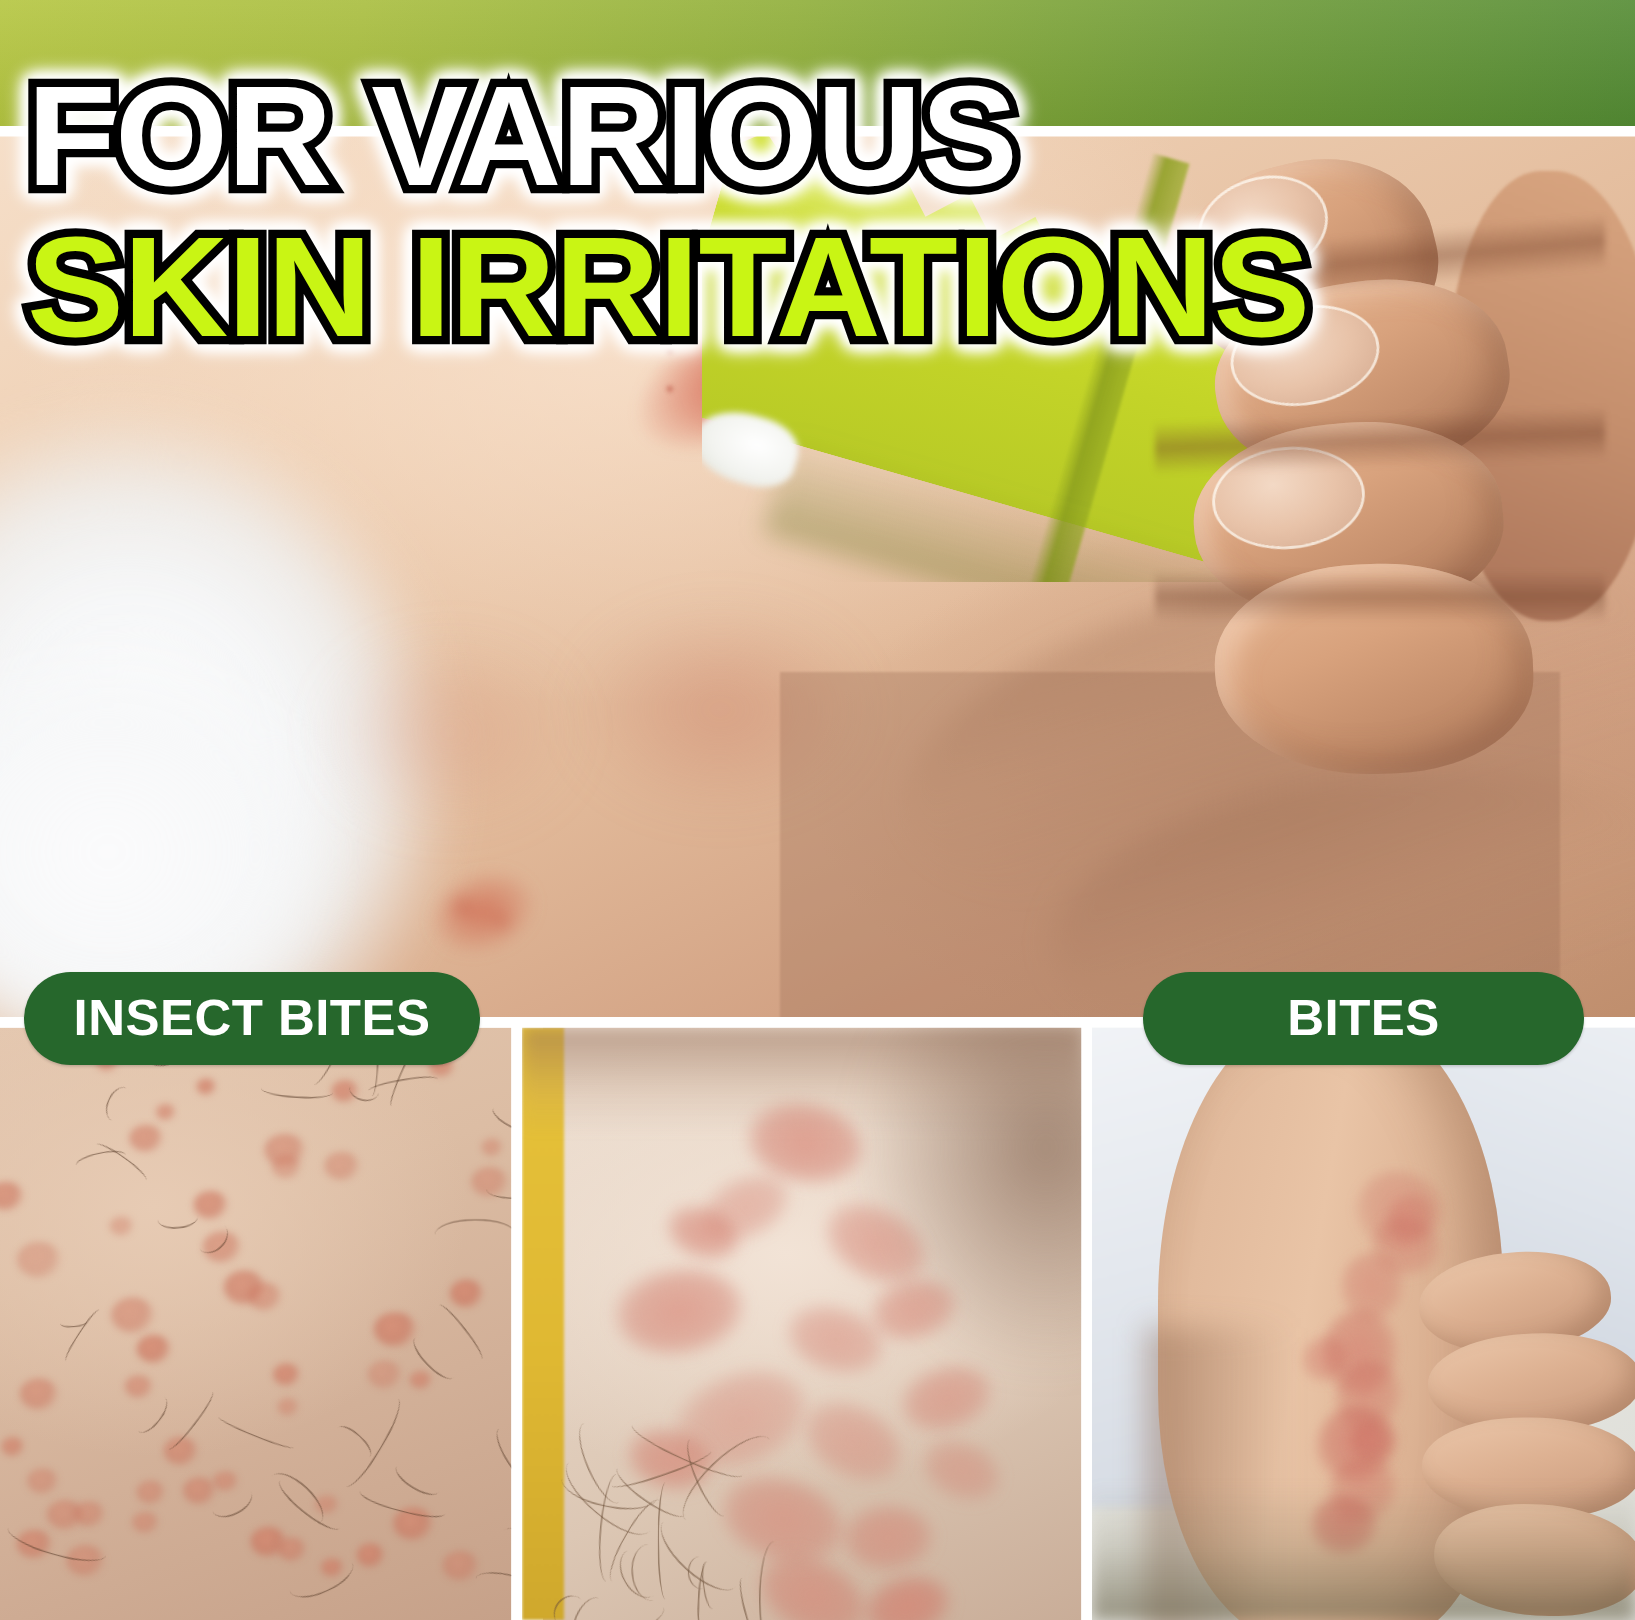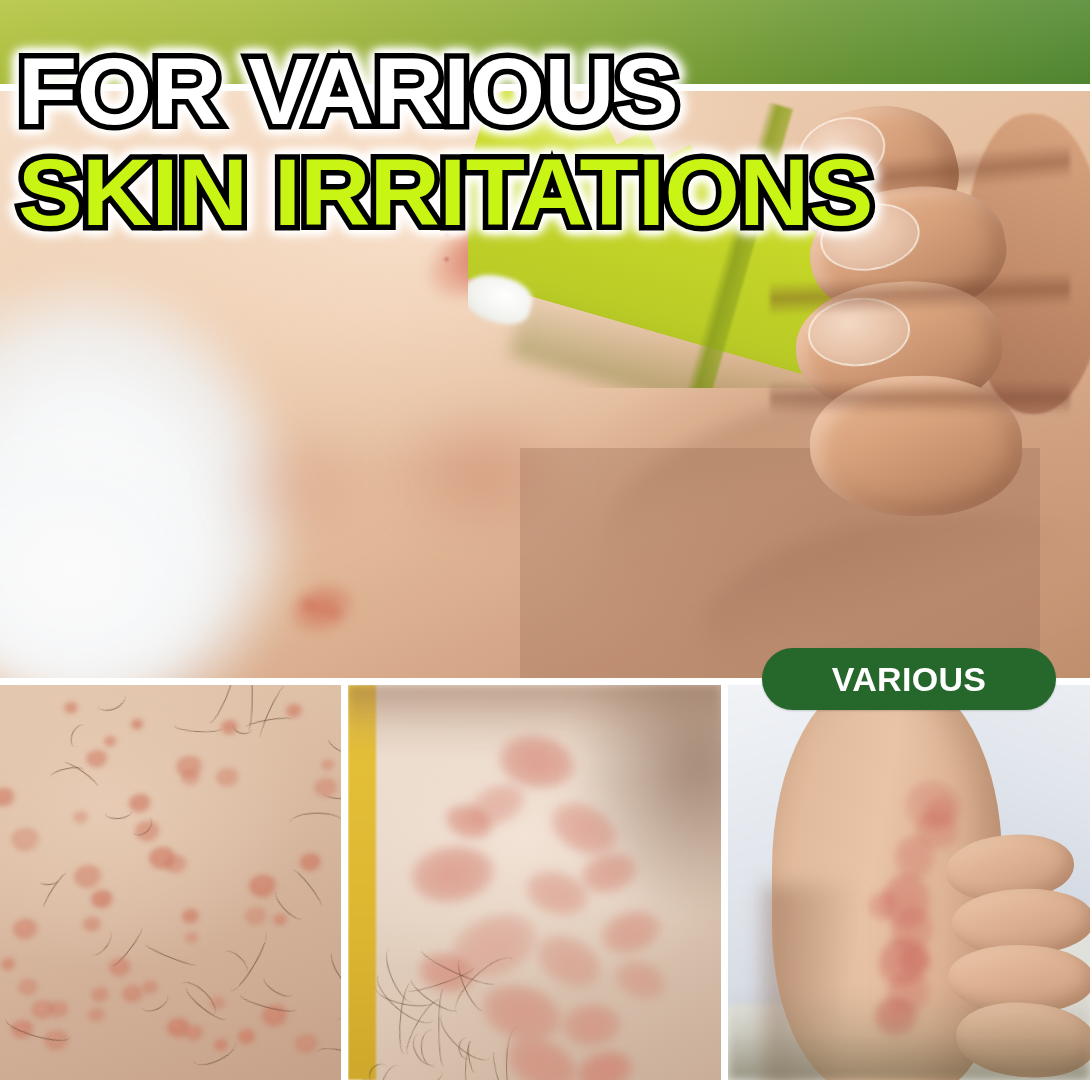--- a/index.html
+++ b/index.html
@@ -581,17 +581,20 @@
       </div>
     <div class="p3-hand">
       <div class="p3-f" style="left:0px;  top:0px;   width:128px; height:66px; transform:rotate(-6deg);"></div>
       <div class="p3-f" style="left:6px;  top:54px;  width:142px; height:66px; transform:rotate(-3deg);"></div>
       <div class="p3-f" style="left:2px;  top:110px; width:146px; height:68px; transform:rotate(0deg);"></div>
       <div class="p3-f" style="left:10px; top:168px; width:140px; height:74px; transform:rotate(3deg);"></div>
     </div>
     <div class="p3-bottomdark"></div>
   </div>
 
+  <div class="pill pill-1">
+    <span>INSECT BITES</span>
+  </div>
   <div class="pill pill-3">
-    <span>VARIOUS</span>
+    <span>BITES</span>
   </div>
 
 </div>
 
 </body></html>

